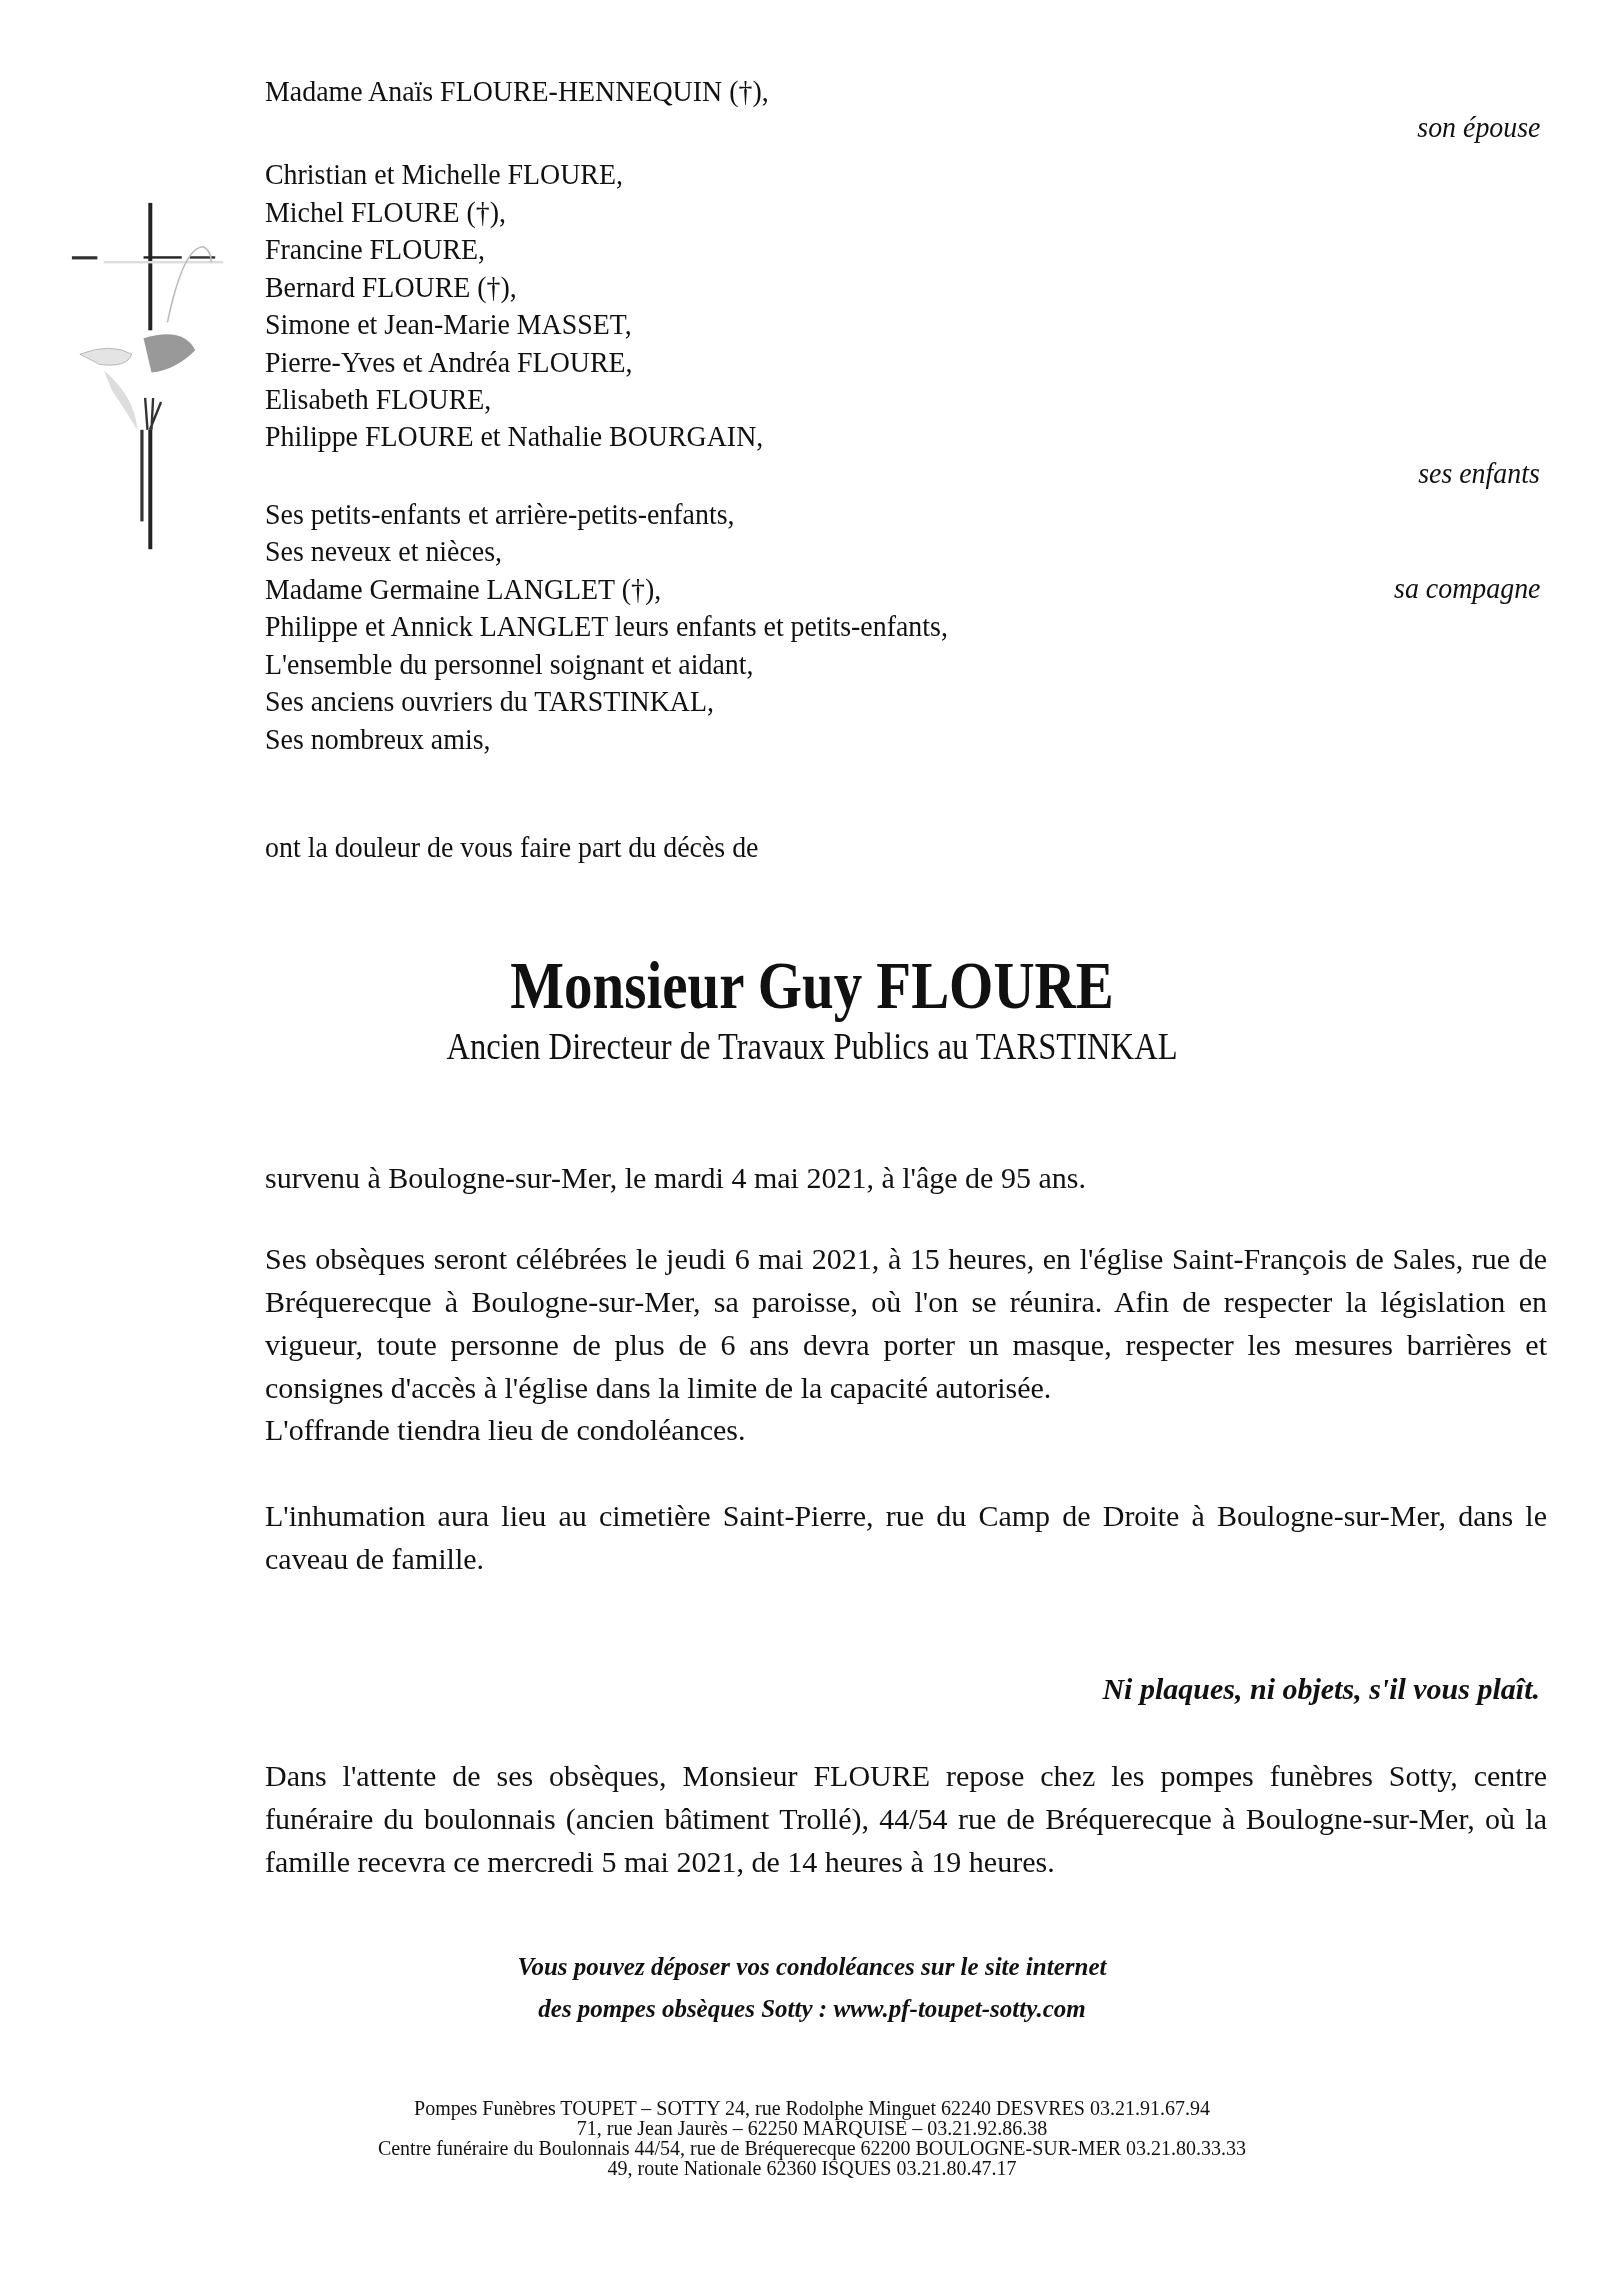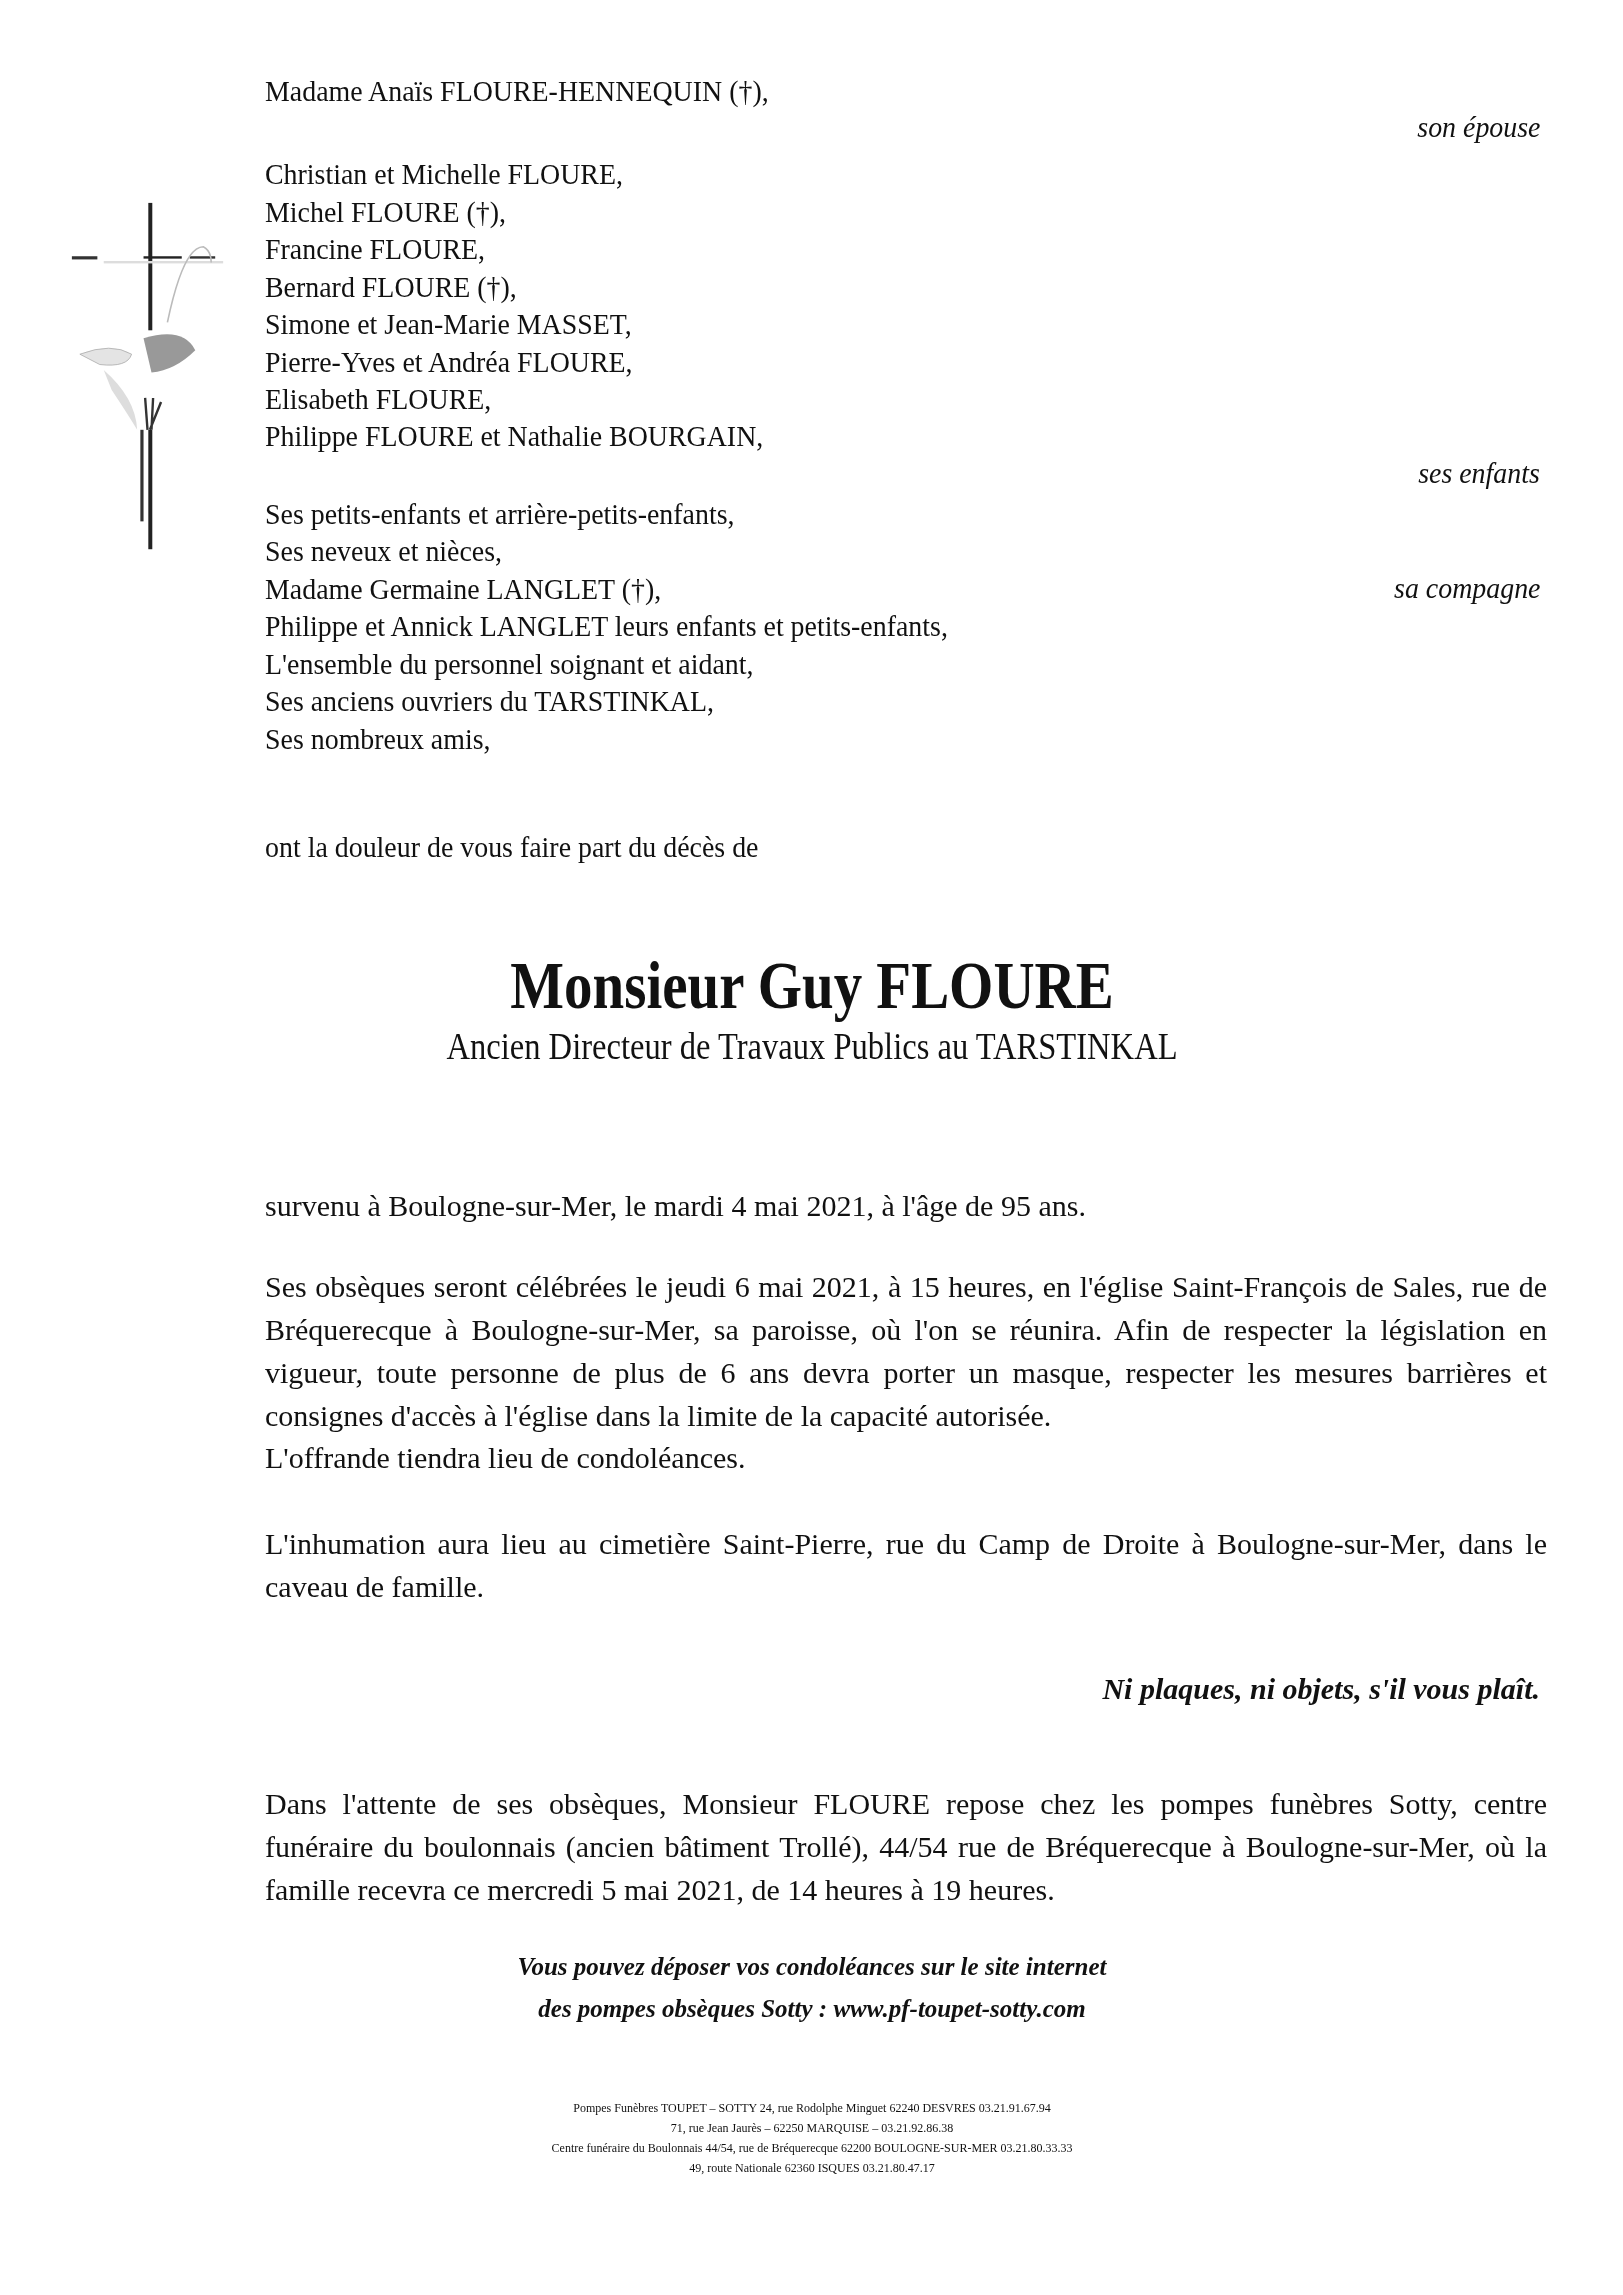--- a/index.html
+++ b/index.html
@@ -1,25 +1,25 @@
 <!DOCTYPE html>
 <html style="font-size:12.8px"><head>
 <meta charset="utf-8">
 <style>
   html, body { margin: 0; padding: 0; background: #ffffff; }
   body { width: 1624px; height: 2295px; position: relative; overflow: hidden;
          font-family: "Liberation Serif", "DejaVu Serif", serif; color: #111; }
   .line { position: absolute; left: 265px; font-size: 30px; line-height: 35px; white-space: nowrap; transform: scaleX(0.93); transform-origin: left center; }
   .rel { position: absolute; right: 84px; font-size: 30px; font-style: italic; white-space: nowrap; transform: scaleX(0.93); transform-origin: right center; }
-  .para { position: absolute; left: 265px; width: 1282px; font-size: 30px; line-height: 43px; text-align: justify; margin-top: 28px; }
+  .para { position: absolute; left: 265px; width: 1282px; font-size: 30px; line-height: 43px; text-align: justify; }
   .title { position: absolute; left: 0; width: 1624px; text-align: center; font-weight: bold; font-size: 67px; line-height: 77px; transform: scaleX(0.85); }
   .subtitle { position: absolute; left: 0; width: 1624px; text-align: center; font-size: 37px; line-height: 43px; transform: scaleX(0.88); }
   .note { position: absolute; right: 84px; font-style: italic; font-weight: bold; font-size: 30px; margin-top: 32px; }
   .web { position: absolute; left: 0; width: 1624px; text-align: center; font-style: italic; font-weight: bold; font-size: 25px; line-height: 41px; }
-  .footer { position: absolute; left: 0; width: 1624px; text-align: center; font-size: 12px; line-height: 20px; }
+  .footer { position: absolute; left: 0; width: 1624px; text-align: center; font-size: 20px; line-height: 20px; }
   .cross-art { position: absolute; left: 48px; top: 159px; width: 207px; height: 462px; }
 </style>
 </head>
 <body>
 
 <svg class="cross-art" viewBox="0 0 260 580">
   <rect x="126" y="55" width="5" height="160" fill="#222"></rect>
   <rect x="30" y="122" width="32" height="4" fill="#333"></rect>
   <rect x="120" y="122" width="48" height="3" fill="#222"></rect>
   <rect x="178" y="122" width="32" height="3" fill="#333"></rect>

